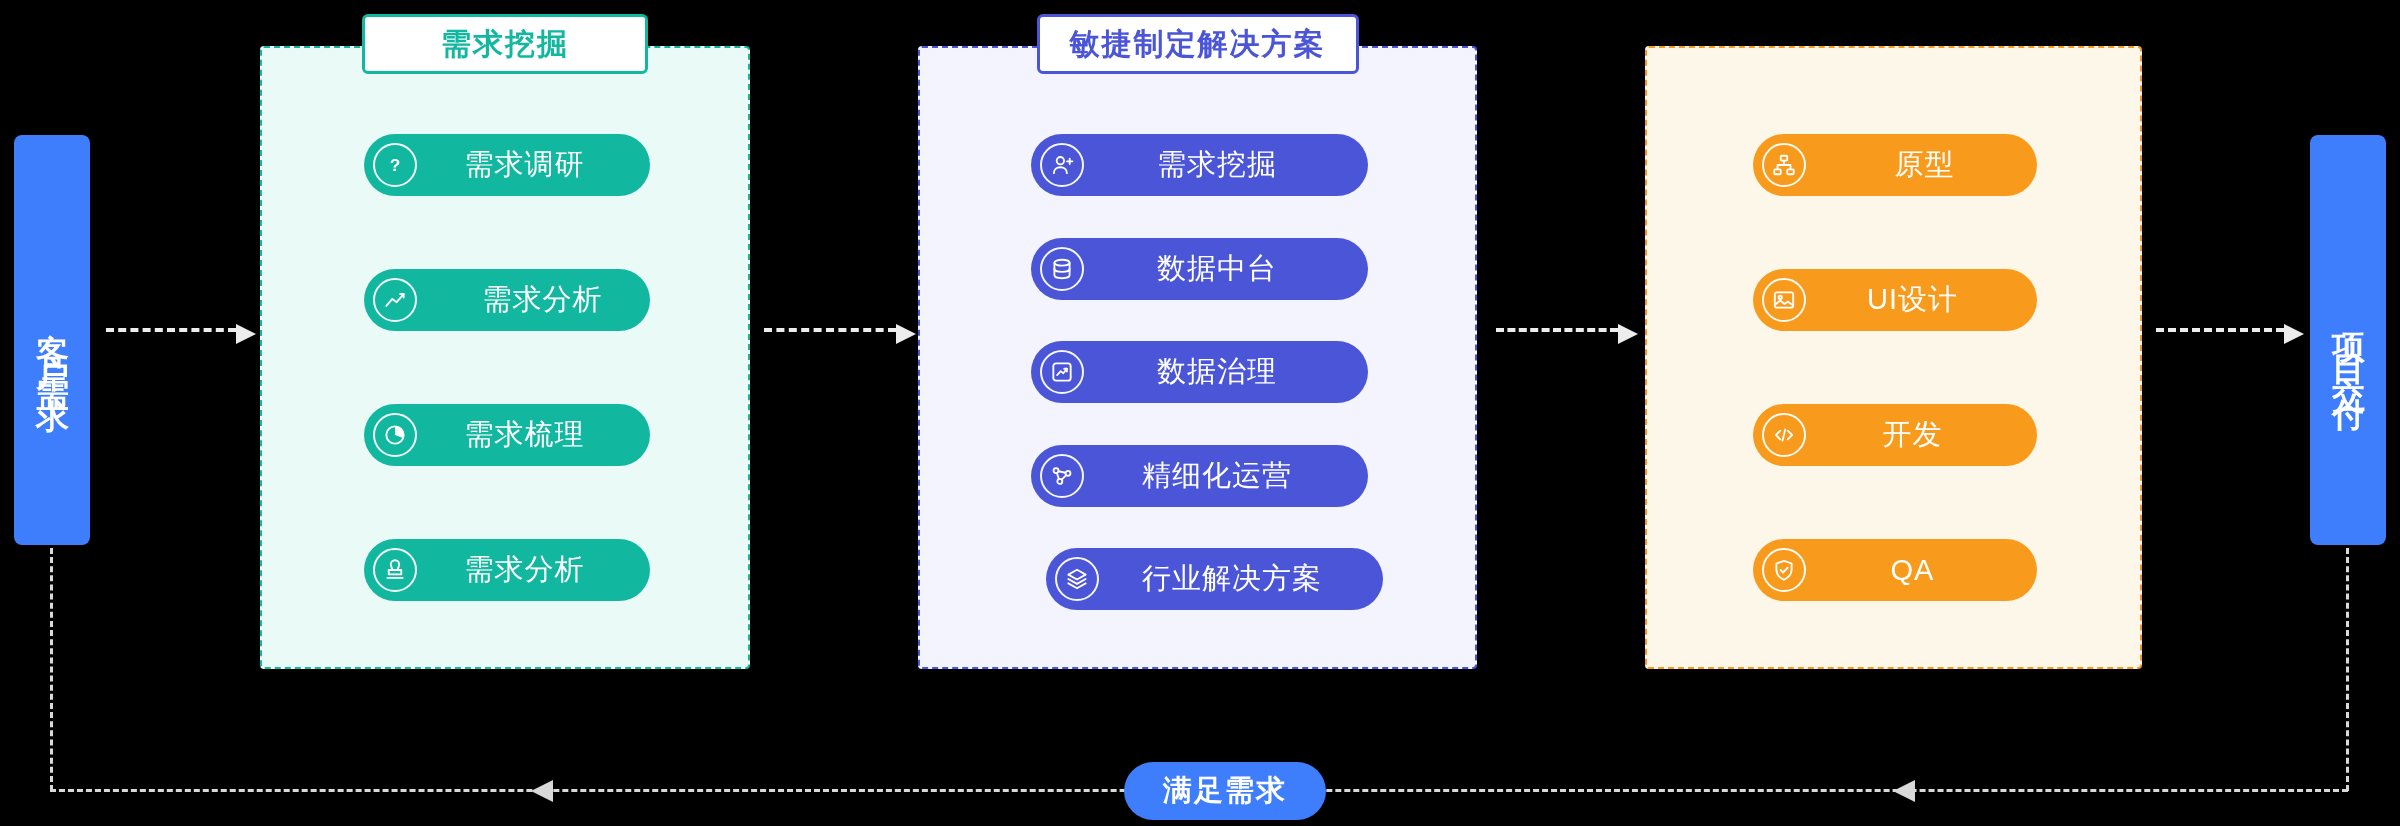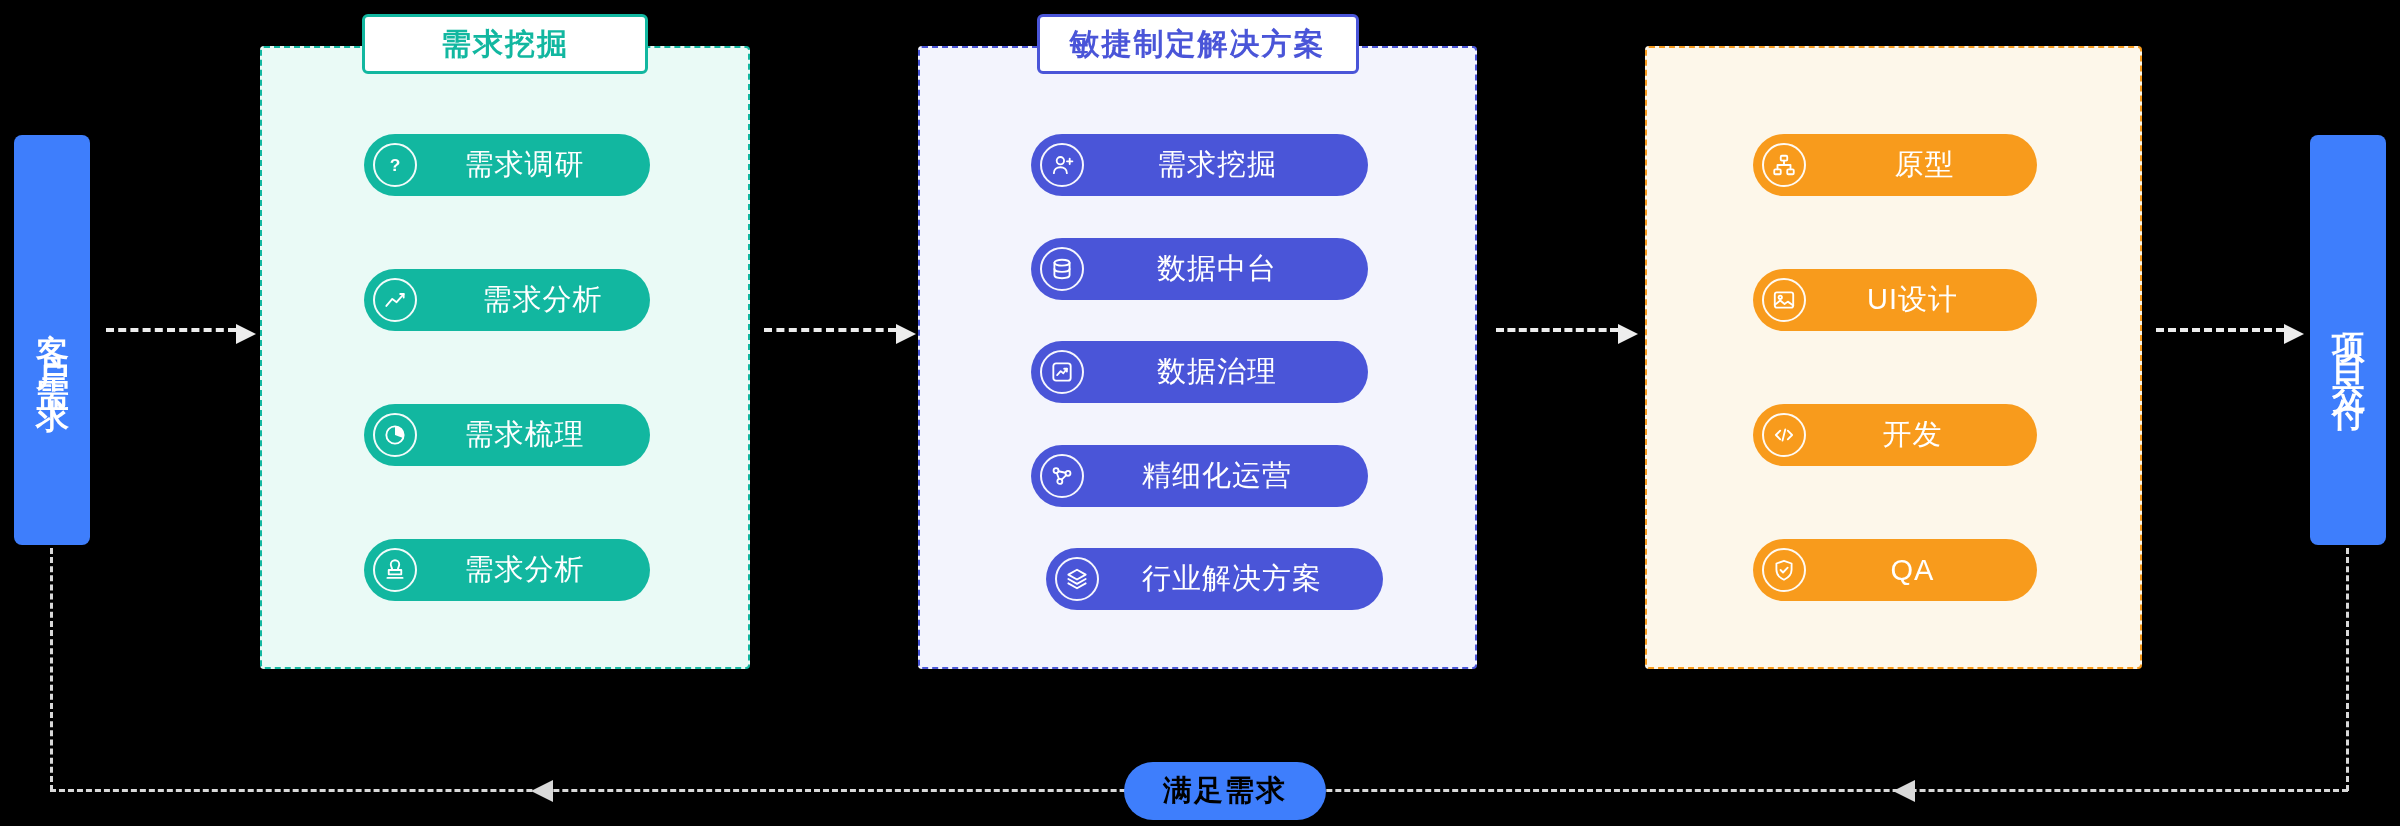--- a/index.html
+++ b/index.html
@@ -135,21 +135,21 @@
     border-bottom: 11px solid transparent;
   }
   .feedback-pill {
     position: absolute;
     left: 1124px;
     top: 762px;
     width: 202px;
     height: 58px;
     border-radius: 29px;
     background: var(--node-blue, #3e7efc);
-    color: #000000;
+    color: #ffffff;
     font-size: 29px;
     font-weight: bold;
     letter-spacing: 2px;
     display: flex;
     align-items: center;
     justify-content: center;
     z-index: 3;
   }
 
   svg { display: block; }

